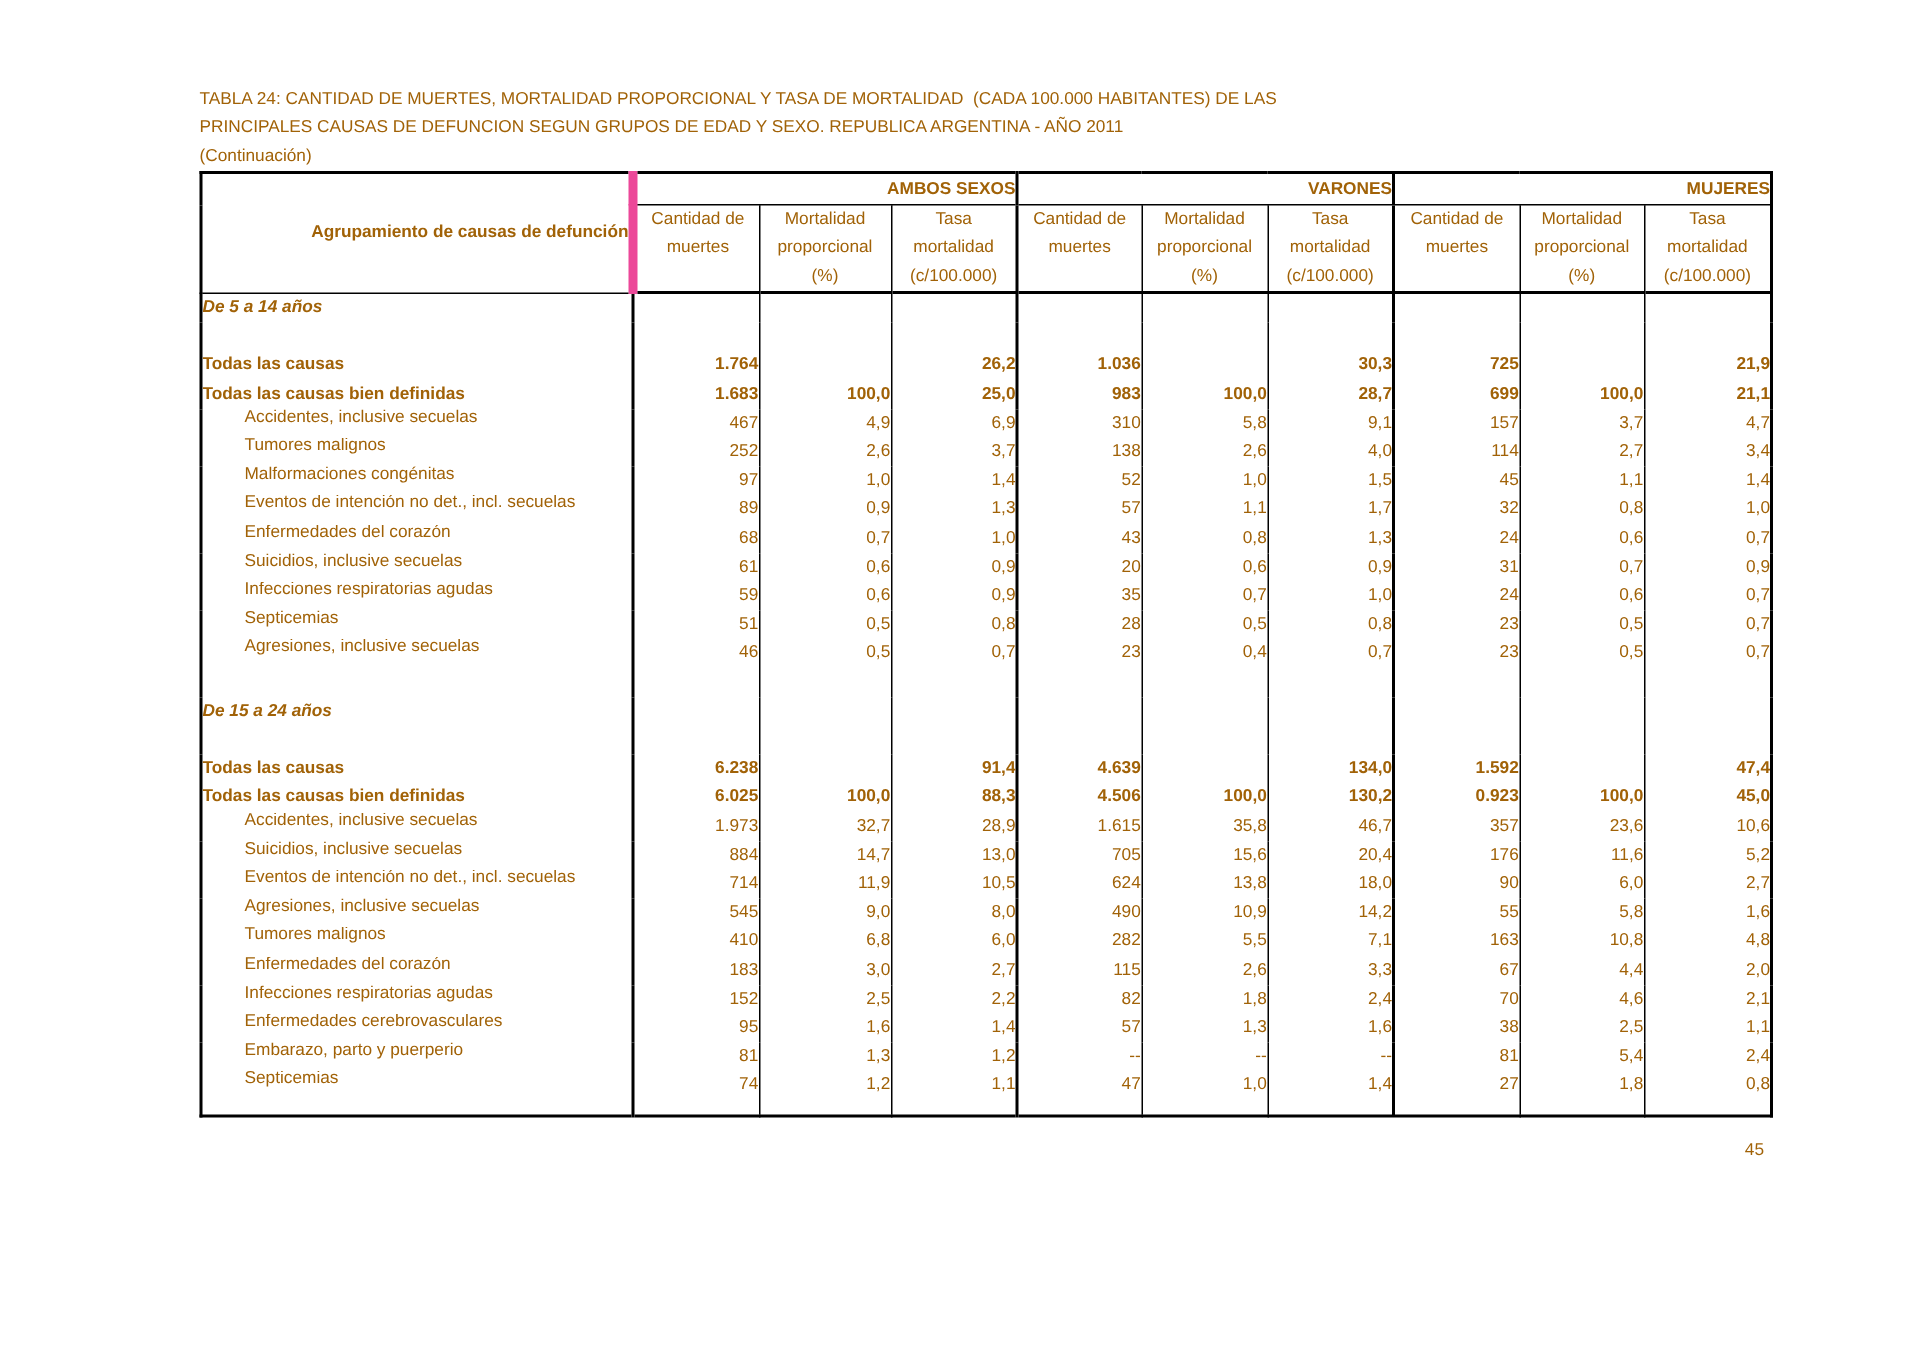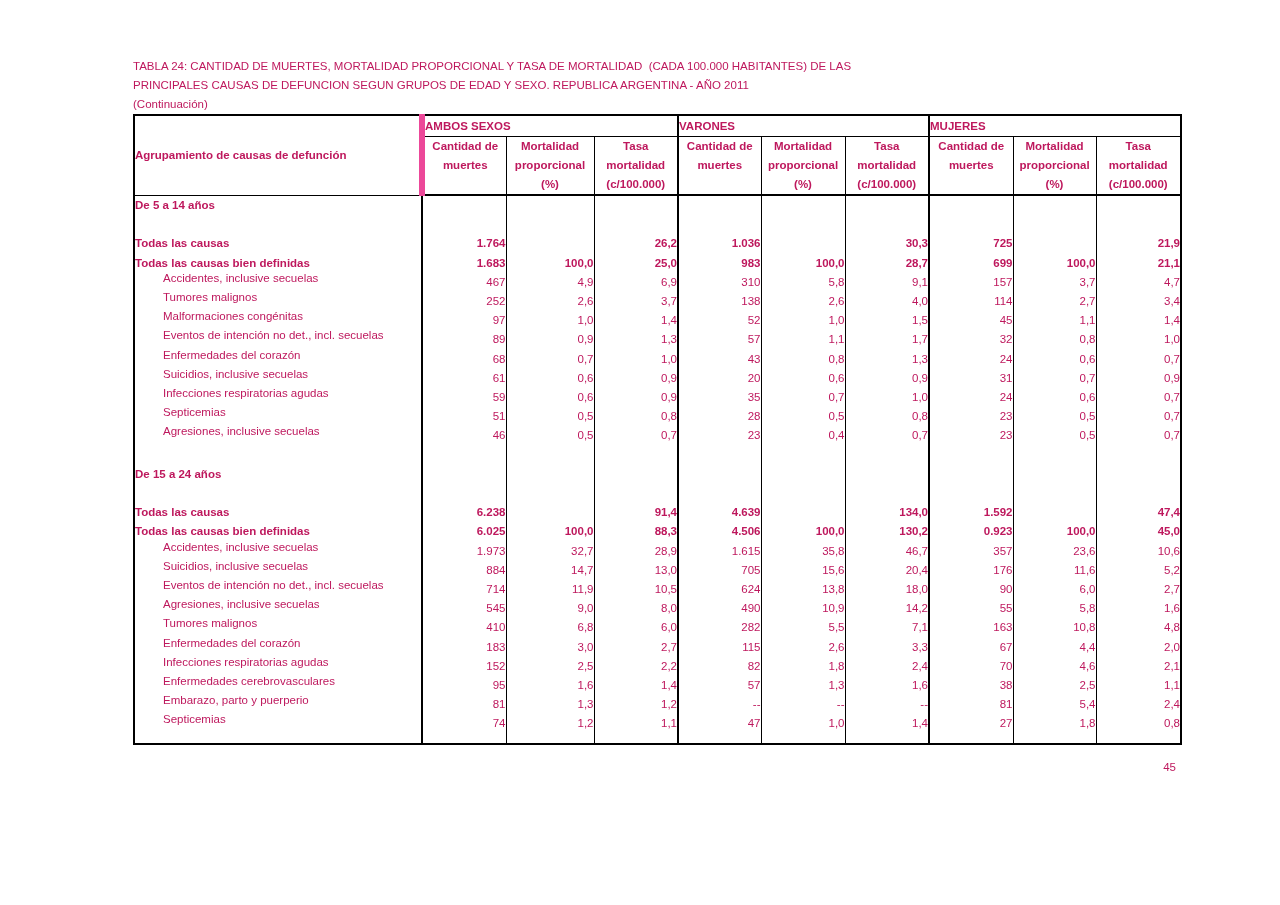--- a/index.html
+++ b/index.html
@@ -1,21 +1,21 @@
 <!DOCTYPE html>
 <html><head>
 <meta charset="utf-8">
 <style>
   html, body { margin: 0; padding: 0; background: #ffffff; }
   .page {
     position: relative;
     width: 1280px;
     height: 905px;
     background: #ffffff;
-    color: #be185d;
+    color: #a16207;
     font-family: "Liberation Sans", sans-serif;
     overflow: hidden;
   }
   .doc {
     position: absolute;
     left: 133px;
     top: 57px;
     width: 1047px;
   }
   .title-line {
@@ -33,35 +33,35 @@
     margin: 0;
     padding: 0;
     font-size: 11.5px;
     overflow: hidden;
   }
   
   tr.group-row th {
     height: 20px;
     line-height: 20px;
     font-weight: bold;
-    text-align: left;
+    text-align: right;
     border-bottom: 1px solid #000;
   }
   th.corner {
     text-align: left;
     vertical-align: middle;
     padding-left: 3px;
     font-weight: bold;
     border-right: 6px solid #ec4899;
     border-bottom: 2px solid #000;
   }
   tr.sub-row th {
     height: 57px;
     vertical-align: top;
-    font-weight: bold;
+    font-weight: normal;
     text-align: center;
     border-bottom: 2px solid #000;
   }
   tr.sub-row th .hl { line-height: 19px; height: 19px; }
   .gsep { border-left: 2px solid #000; }
   .ssep { border-left: 1px solid #000; }
   
   tbody td {
     height: 19.2px;
     line-height: 19.2px;
@@ -69,21 +69,21 @@
   }
   td.c0 {
     text-align: left;
     padding-left: 3px;
     border-right: 2px solid #000;
   }
   td.num {
     text-align: right;
     padding-right: 4px;
   }
-  tr.section td.c0 { font-weight: bold; }
+  tr.section td.c0 { font-weight: bold; font-style: italic; }
   tr.total td { font-weight: bold; }
   tr.cause td.c0 { padding-left: 28px; }
   tr.cause td.c0 .lift { position: relative; top: -4px; display: inline-block; }
   tr.blank_end td { height: 9px; line-height: 9px; }
   .page-number {
     position: absolute;
     top: 704px;
     right: 4px;
     font-size: 11.5px;
   }

